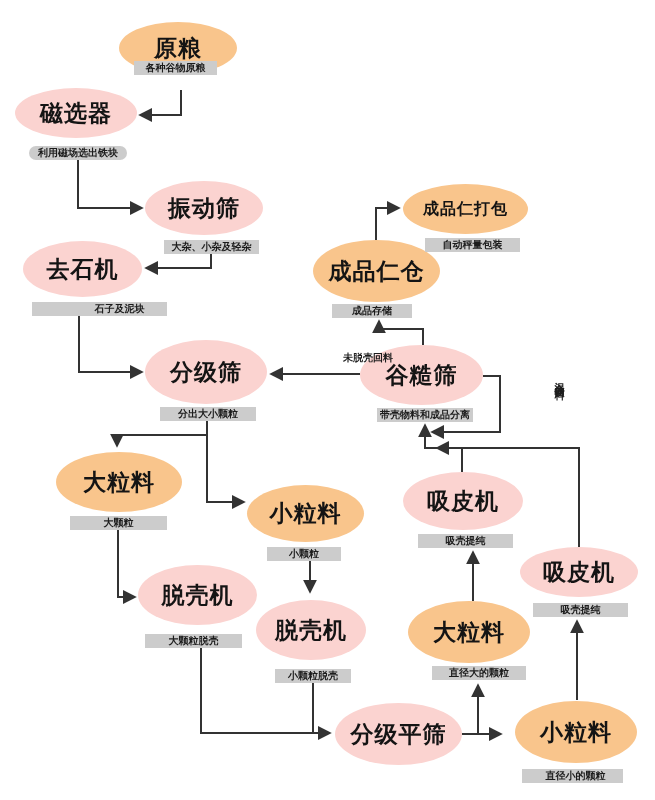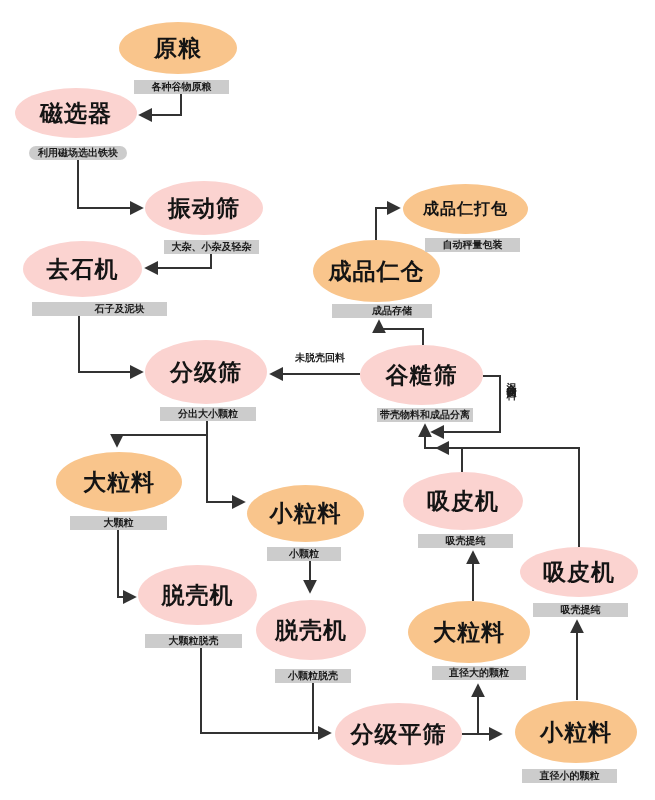--- a/index.html
+++ b/index.html
@@ -19,21 +19,21 @@
   }
   [data-color="orange"]{background:var(--c-orange,#F9C globals);}
   .node[data-color="orange"]{background:var(--c-orange,#F9C58C);}
   .node[data-color="pink"]{background:var(--c-pink,#FBD3D0);}
   .desc{
     position:absolute;height:14px;background:var(--c-label,#CCCCCC);
     display:flex;align-items:center;justify-content:center;
     font-size:10px;font-weight:bold;color:#1c1c1c;white-space:nowrap;
   }
   .edge-label{
-    position:absolute;font-size:10px;font-weight:bold;color:#1c1c1c;white-space:nowrap;
+    position:absolute;font-size:10px;font-weight:bold;color:#1c1c1c;white-space:nowrap;margin-left:48px;
   }
   .edge-label.vertical{
     writing-mode:vertical-rl;text-orientation:upright;letter-spacing:2px;white-space:normal;
   }
 </style>
 </head>
 <body>
 
 <div class="canvas">
 
@@ -62,21 +62,21 @@
     <path d="M438,448 H425 V426" marker-end="url(#ah)"></path>
     <path d="M462,472 V448"></path>
     <path d="M483,376 H500 V432 H433" marker-end="url(#ah)"></path>
     <path d="M423,345 V329 H379 V322" marker-end="url(#ah)"></path>
     <path d="M376,240 V208 H398" marker-end="url(#ah)"></path>
   </svg>
 
   <div class="node" style="left:119px;top:22px;width:118px;height:52px;" data-color="orange">
       <span>原粮</span>
     </div>
-  <div class="desc" style="left:134px;top:80px;width:95px;">各种谷物原粮</div>
+  <div class="desc" style="left:134px;top:61px;width:83px;">各种谷物原粮</div>
 
   <div class="node" style="left:15px;top:88px;width:122px;height:50px;" data-color="pink">
       <span>磁选器</span>
     </div>
   <div class="desc" style="left:29px;top:146px;width:98px;border-radius:7px;">利用磁场选出铁块</div>
 
   <div class="node" style="left:145px;top:181px;width:118px;height:54px;" data-color="pink">
       <span>振动筛</span>
     </div>
   <div class="desc" style="left:164px;top:240px;width:95px;">大杂、小杂及轻杂</div>
@@ -117,21 +117,21 @@
   <div class="desc" style="left:355px;top:810px;width:95px;">大小分级筛分</div>
 
   <div class="node" style="left:360px;top:345px;width:123px;height:60px;" data-color="pink">
       <span>谷糙筛</span>
     </div>
   <div class="desc" style="left:377px;top:408px;width:96px;">带壳物料和成品分离</div>
 
   <div class="node" style="left:313px;top:240px;width:127px;height:62px;" data-color="orange">
       <span>成品仁仓</span>
     </div>
-  <div class="desc" style="left:332px;top:304px;width:80px;padding-left:20px;">成品存储</div>
+  <div class="desc" style="left:332px;top:304px;width:80px;">成品存储</div>
 
   <div class="node" style="left:403px;top:184px;width:125px;height:50px;font-size:16px;" data-color="orange">
       <span>成品仁打包</span>
     </div>
   <div class="desc" style="left:425px;top:238px;width:95px;">自动秤量包装</div>
 
   <div class="node" style="left:403px;top:472px;width:120px;height:58px;" data-color="pink">
       <span>吸皮机</span>
     </div>
   <div class="desc" style="left:418px;top:534px;width:95px;">吸壳提纯</div>
@@ -142,18 +142,18 @@
   <div class="desc" style="left:533px;top:603px;width:95px;">吸壳提纯</div>
 
   <div class="node" style="left:408px;top:601px;width:122px;height:62px;" data-color="orange">
       <span>大粒料</span>
     </div>
   <div class="desc" style="left:432px;top:666px;width:94px;">直径大的颗粒</div>
 
   <div class="node" style="left:515px;top:701px;width:122px;height:62px;" data-color="orange">
       <span>小粒料</span>
     </div>
-  <div class="desc" style="left:522px;top:769px;width:95px;">直径小的颗粒</div>
+  <div class="desc" style="left:522px;top:769px;width:95px;padding-left:6px;">直径小的颗粒</div>
 
   <div class="edge-label" style="left:295px;top:351px;">未脱壳回料</div>
   <div class="edge-label vertical" style="left:504px;top:374px;height:64px;">混合物回料</div>
 
 </div>
 
 </body></html>

